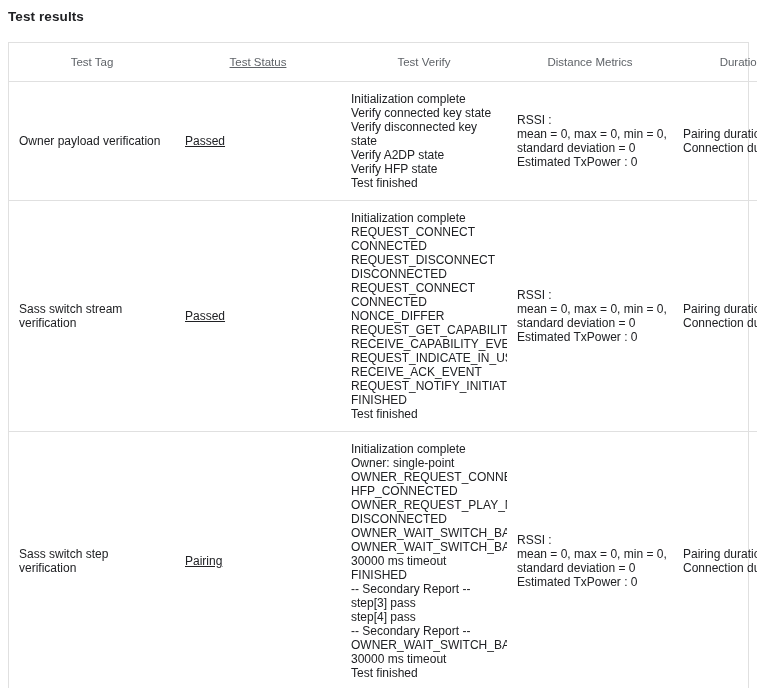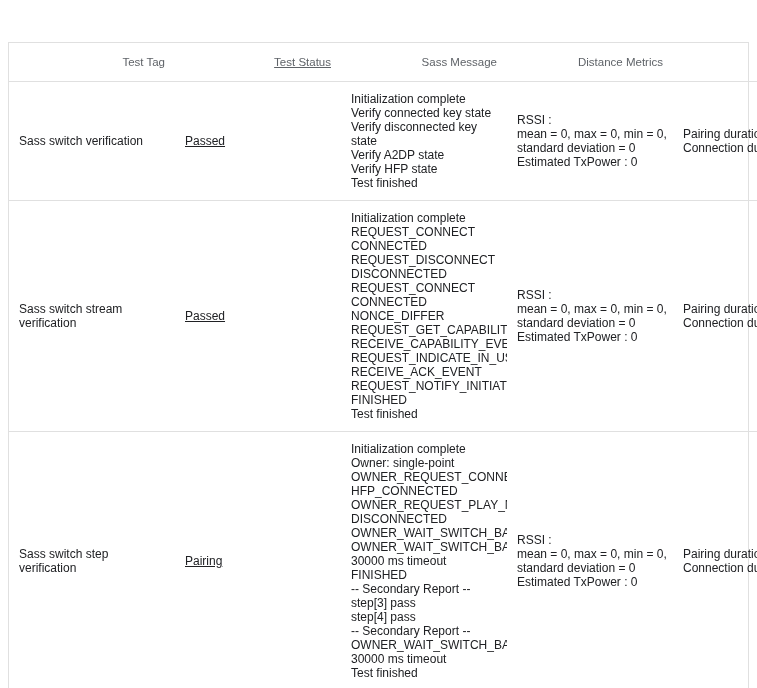--- a/index.html
+++ b/index.html
@@ -36,21 +36,21 @@
     border: 1px solid #e0e0e0;
     background: #fff;
     box-sizing: border-box;
   }
   table.results {
     width: 100%;
     border-collapse: collapse;
     table-layout: fixed;
   }
   table.results th {
-    text-align: right;
+    text-align: center;
     font-weight: normal;
     font-size: 11.5px;
     color: #5f6368;
     padding: 13px 10px 13px 10px;
     border-bottom: 1px solid #e0e0e0;
     vertical-align: middle;
   }
   table.results td {
     font-size: 12px;
     color: #202124;
@@ -114,36 +114,37 @@
     line-height: 1;
   }
   .pg-first, .pg-last { font-size: 14px; letter-spacing: -1px; }
   .pg-prev, .pg-next { font-size: 15px; font-weight: bold; }
 </style>
 </head>
 <body>
 
 <div class="page">
 
+  <div class="page-title">Test results</div>
 
   <div class="table-card">
     <table class="results">
       <thead>
         <tr>
           <th class="col-tag">Test Tag</th>
           <th class="col-status">Test Status</th>
-          <th class="col-msg">Sass Message</th>
+          <th class="col-msg">Test Verify</th>
           <th class="col-dist">Distance Metrics</th>
           <th class="col-dur">Duration Metrics</th>
         </tr>
       </thead>
       <tbody>
 
         <tr>
-          <td class="col-tag">Sass switch verification</td>
+          <td class="col-tag">Owner payload verification</td>
           <td class="col-status">Passed</td>
           <td class="col-msg msg-cell">Initialization complete
 Verify connected key state
 Verify disconnected key
 state
 Verify A2DP state
 Verify HFP state
 Test finished</td>
           <td class="col-dist metrics">RSSI :
 mean = 0, max = 0, min = 0,

